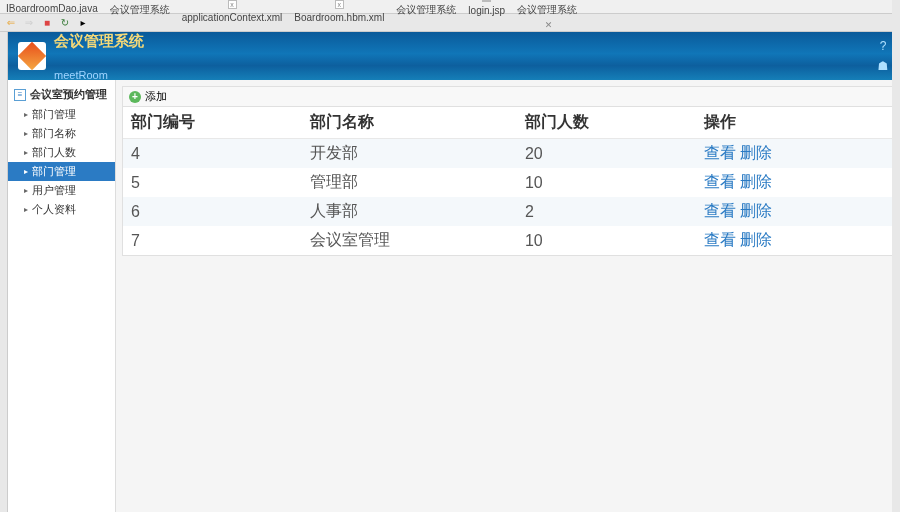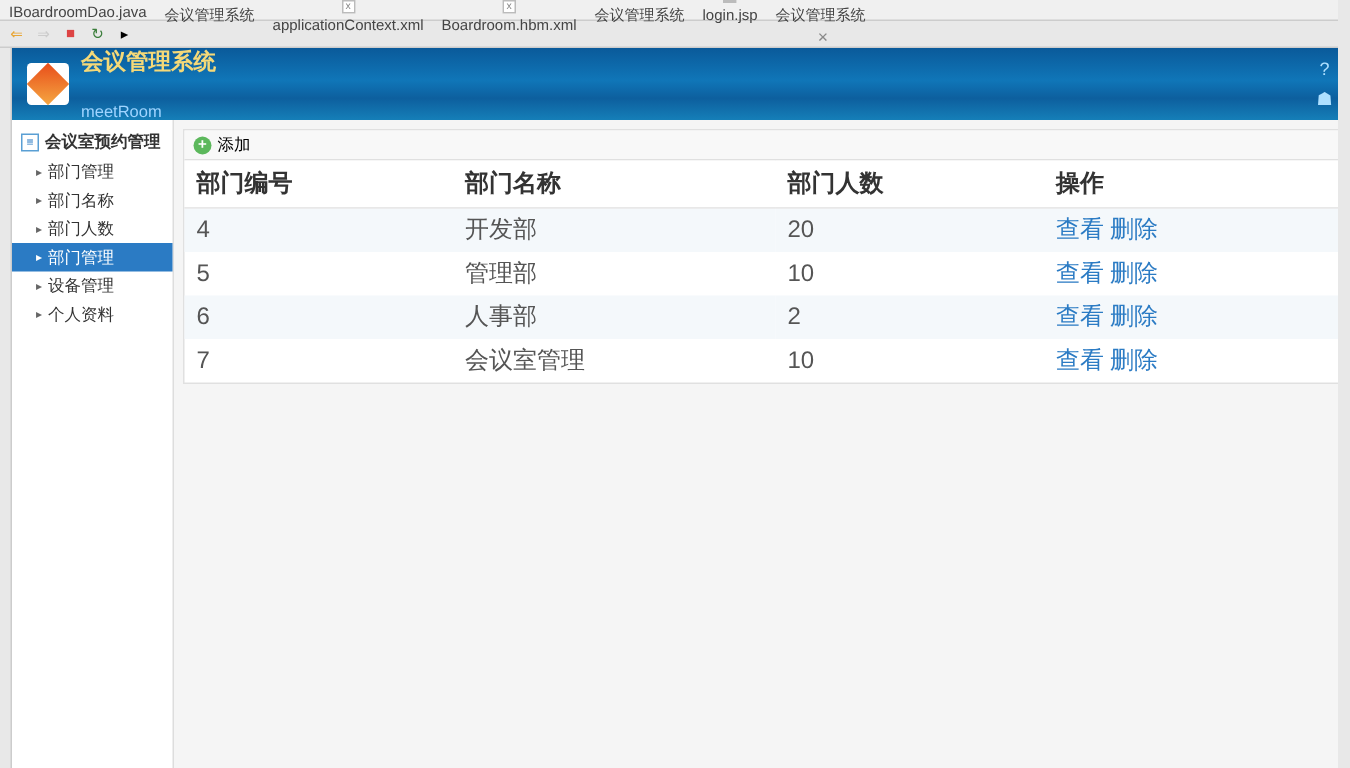--- a/index.html
+++ b/index.html
@@ -128,21 +128,21 @@
             <div class="side-item">
               <span class="arrow">▸</span>
               <span>部门人数</span>
             </div>
             <div class="side-item active">
               <span class="arrow">▸</span>
               <span>部门管理</span>
             </div>
             <div class="side-item">
               <span class="arrow">▸</span>
-              <span>设备管理</span>
+              <span>用户管理</span>
             </div>
             <div class="side-item">
               <span class="arrow">▸</span>
               <span>个人资料</span>
             </div>
           </div>
       </div>
       <div class="content">
         <div class="panel">
           <div class="panel-head">

